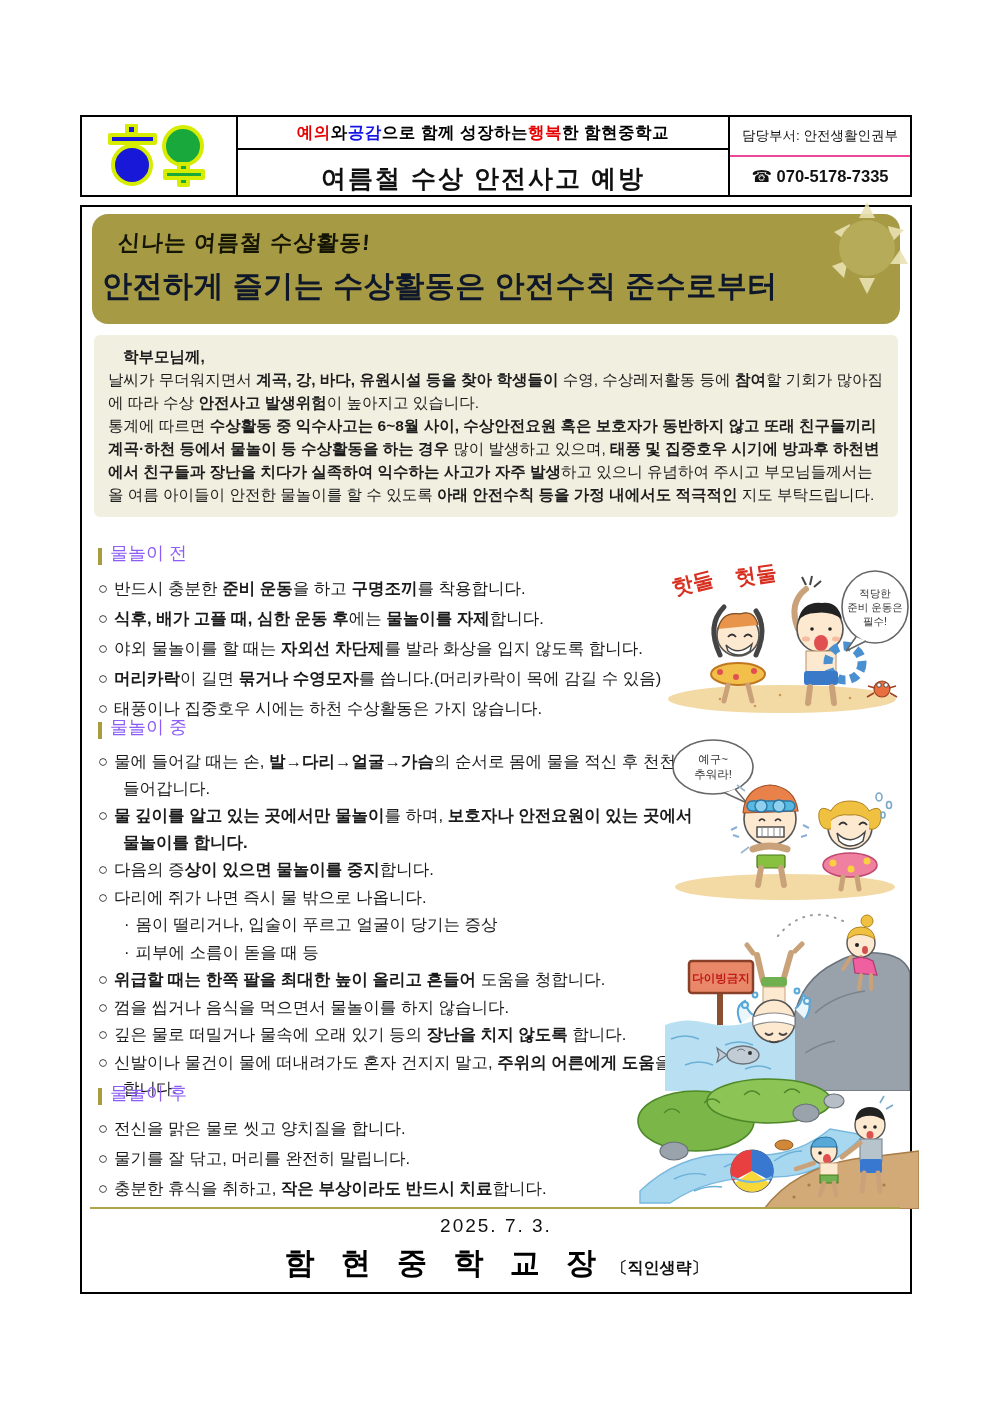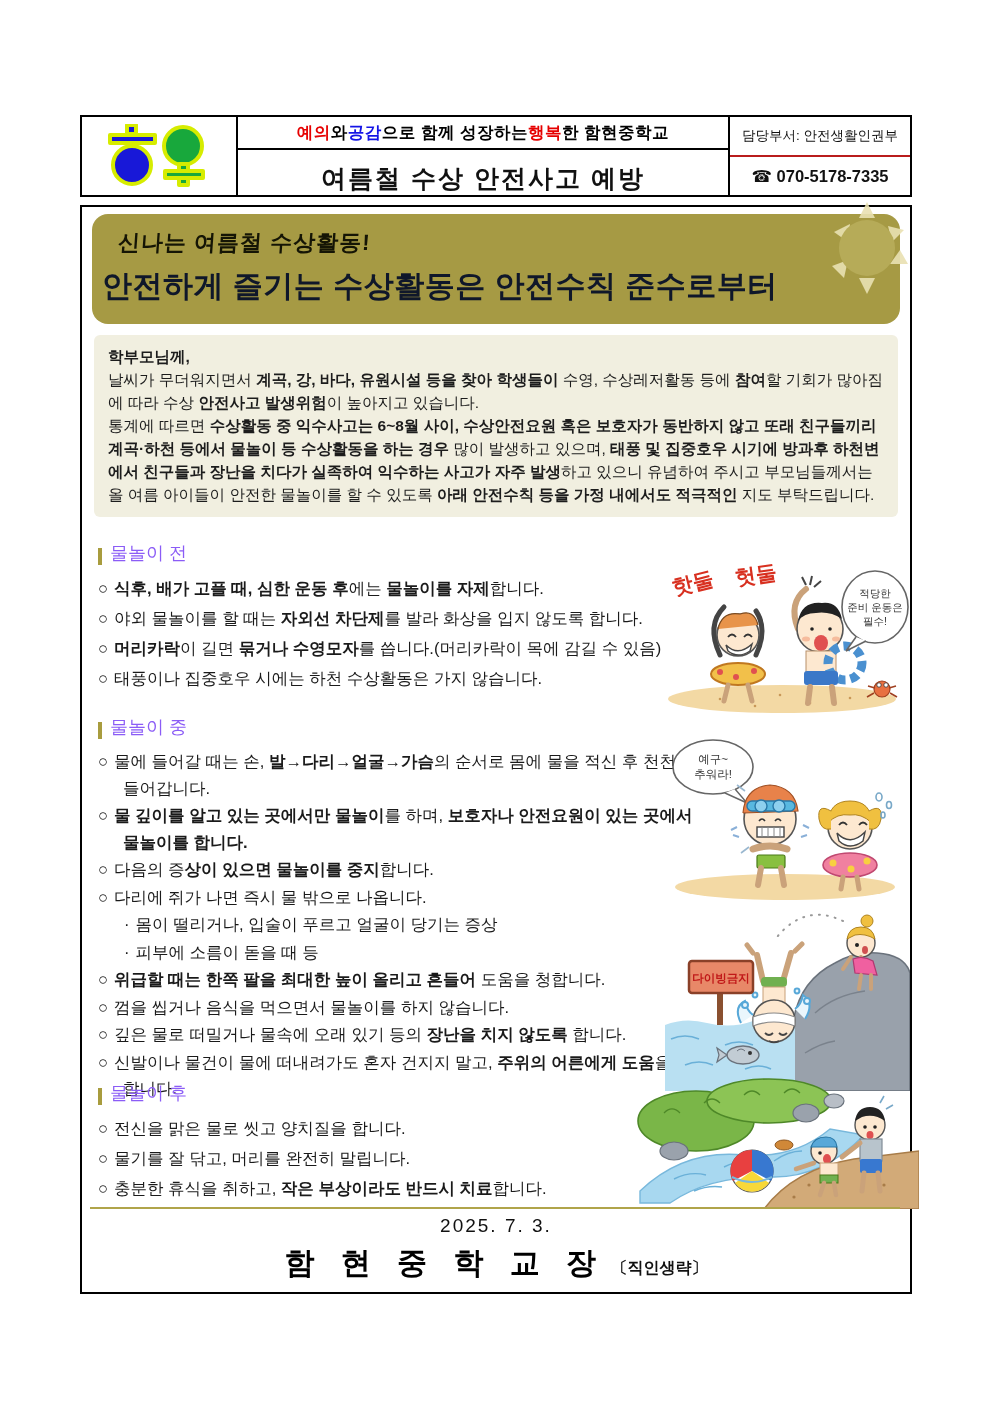--- a/index.html
+++ b/index.html
@@ -6,35 +6,35 @@
   body{font-family:"Liberation Sans","DejaVu Sans",sans-serif;color:#111;}
   .page{position:relative;width:992px;height:1403px;background:#fff;overflow:hidden;}
 
   
   .doc-header{position:absolute;left:80px;top:115px;width:828px;height:78px;border:2px solid #000;display:flex;background:#fff;}
   .logo-cell{width:154px;border-right:2px solid #000;display:flex;align-items:center;justify-content:center;}
   .mid-cell{flex:1;display:flex;flex-direction:column;border-right:2px solid #000;gap:12px;}
   .slogan-row{height:38px;border-bottom:2px solid #000;display:flex;align-items:center;justify-content:center;font-size:16.5px;font-weight:bold;letter-spacing:.5px;}
   .title-row{flex:1;display:flex;align-items:center;justify-content:center;font-size:25px;font-weight:800;letter-spacing:2px;text-align:center;}
   .right-cell{width:180px;display:flex;flex-direction:column;}
-  .dept-row{height:38px;border-bottom:2px solid #b91c1c;font-size:13.5px;display:flex;align-items:center;justify-content:center;}
+  .dept-row{height:38px;border-bottom:2px solid #ec4899;font-size:13.5px;display:flex;align-items:center;justify-content:center;}
   .phone-row{flex:1;font-size:16.5px;font-weight:bold;display:flex;align-items:center;justify-content:center;}
 
   
   .main-box{position:absolute;left:80px;top:205px;width:828px;height:1085px;border:2px solid #000;background:#fff;}
 
   
   .banner{position:absolute;left:10px;top:7px;width:808px;height:110px;background:#a69a44;border-radius:16px;}
   .banner .sun{position:absolute;right:-8px;top:-12px;}
   .tagline{position:absolute;left:26px;top:14px;font-size:22px;font-weight:bold;color:#151505;letter-spacing:1px;transform:skewX(-4deg);}
   .headline{position:absolute;left:10px;top:52px;width:795px;font-size:30px;font-weight:800;color:#0f172a;letter-spacing:.5px;white-space:nowrap;}
 
   
   .intro{position:absolute;left:12px;top:128px;width:776px;height:162px;background:#f1efe0;border-radius:6px;padding:10px 14px;font-size:15.5px;line-height:23px;color:#1c1c1c;}
-  .intro .greet{font-weight:bold;}
+  .intro .greet{font-weight:bold;margin-left:15px;}
   .intro p{margin:0;}
   .intro b{font-weight:bold;}
 
   
   .rules{position:absolute;left:16px;width:600px;}
   .s1{top:334px;}
   .s2{top:508px;}
   .s3{top:874px;}
   .sec-h{margin:0 0 9px 0;font-size:18px;font-weight:400;color:#8b5cf6;display:flex;align-items:flex-end;}
   .sec-h .bar{display:inline-block;width:4px;height:17px;background:#a89c3e;margin-right:8px;}
@@ -119,20 +119,21 @@
       <p data-interactable="false"><span> 날씨가 무더워지면서 </span><b>계곡, 강, 바다, 유원시설 등을 찾아 학생들이</b><span> 수영, 수상레저활동 등에 </span><b>참여</b><span>할 기회가 많아짐에 따라 수상 </span><b>안전사고 발생위험</b><span>이 높아지고 있습니다.</span></p>
       <p data-interactable="false"><span> 통계에 따르면 </span><b>수상활동 중 익수사고는 6~8월 사이, 수상안전요원 혹은 보호자가 동반하지 않고 또래 친구들끼리 계곡·하천 등에서 물놀이 등 수상활동을 하는 경우</b><span> 많이 발생하고 있으며,  </span><b>태풍 및 집중호우 시기에 방과후 하천변에서 친구들과 장난을 치다가 실족하여 익수하는 사고가 자주 발생</b><span>하고 있으니 유념하여 주시고 부모님들께서는 올 여름 아이들이 안전한 물놀이를 할 수 있도록 </span><b>아래 안전수칙 등을 가정 내에서도 적극적인</b><span> 지도 부탁드립니다.</span></p>
     </div>
 
     <section class="rules s1" data-interactable="false">
       <h3 class="sec-h" data-interactable="false">
         <span class="bar" data-interactable="false"></span>
         <span data-interactable="false">물놀이 전</span>
       </h3>
       <ul class="blist" data-interactable="false">
+          <li class="" data-interactable="false"><span class="marker" data-interactable="false">○</span><span><span>반드시 충분한 </span><b>준비 운동</b><span>을 하고 </span><b>구명조끼</b><span>를 착용합니다.</span></span></li>
           <li class="" data-interactable="false"><span class="marker" data-interactable="false">○</span><span><b>식후, 배가 고플 때, 심한 운동 후</b><span>에는 </span><b>물놀이를 자제</b><span>합니다.</span></span></li>
           <li class="" data-interactable="false"><span class="marker" data-interactable="false">○</span><span><span>야외 물놀이를 할 때는 </span><b>자외선 차단제</b><span>를 발라 화상을 입지 않도록 합니다.</span></span></li>
           <li class="" data-interactable="false"><span class="marker" data-interactable="false">○</span><span><b>머리카락</b><span>이 길면 </span><b>묶거나 수영모자</b><span>를 씁니다.(머리카락이 목에 감길 수 있음)</span></span></li>
           <li class="" data-interactable="false"><span class="marker" data-interactable="false">○</span><span><span>태풍이나 집중호우 시에는 하천 수상활동은 가지 않습니다.</span></span></li>
         </ul>
     </section>
 
     <section class="rules s2" data-interactable="false">
       <h3 class="sec-h" data-interactable="false">
         <span class="bar" data-interactable="false"></span>

